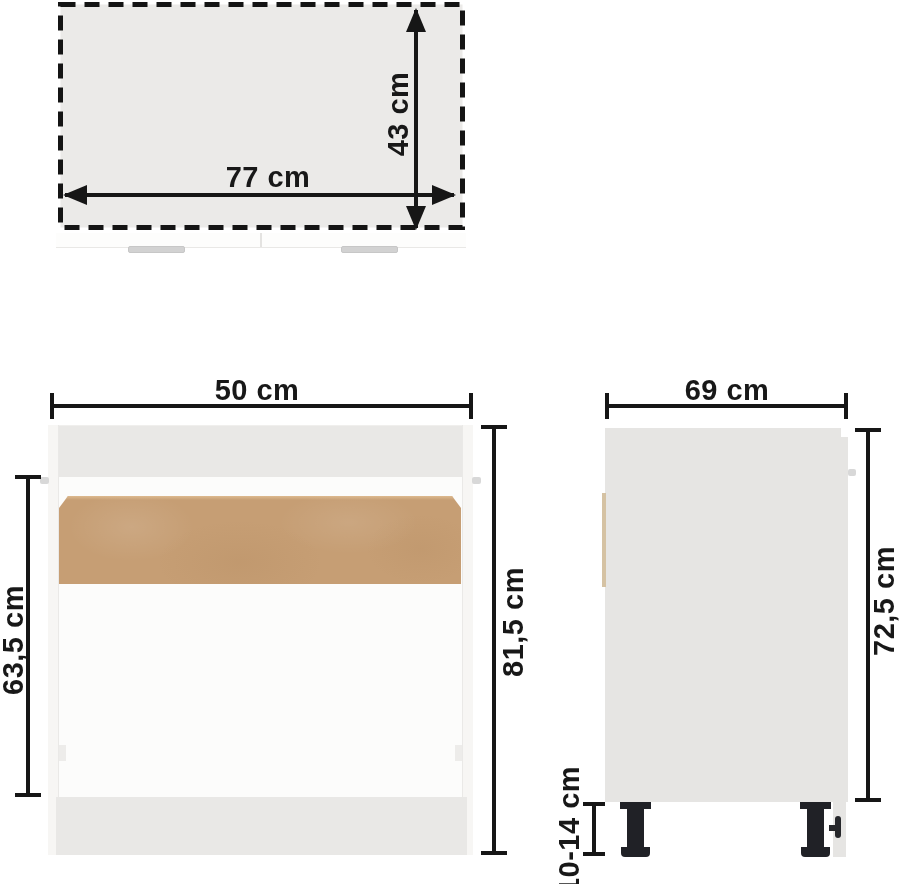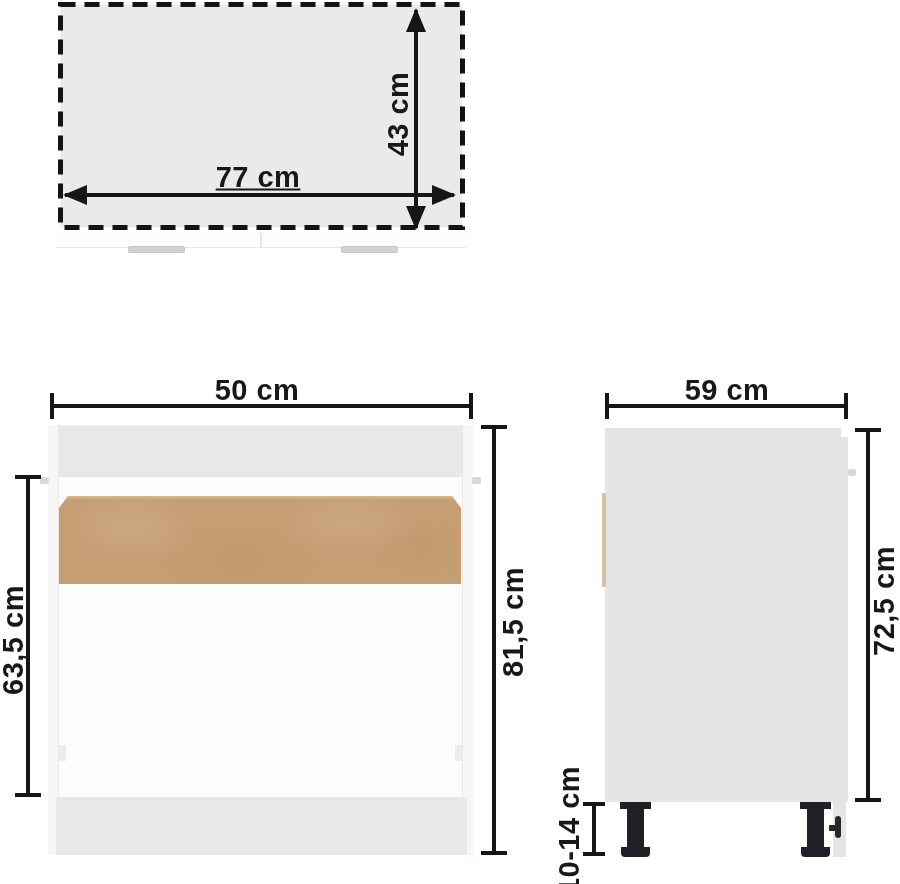--- a/index.html
+++ b/index.html
@@ -9,21 +9,21 @@
     font-family:"Liberation Sans", sans-serif;
   }
   .abs{position:absolute;}
 
   
   .dim-label{
     position:absolute;font-size:29px;font-weight:bold;color:#181818;
     white-space:nowrap;transform:translate(-50%,-50%);letter-spacing:.5px;
   }
   .dim-label.vert{transform:translate(-50%,-50%) rotate(-90deg);}
-  .lbl-77{left:258px;top:177px;text-decoration:underline;}
+  .lbl-77{left:268px;top:177px;}
   .lbl-43{left:398px;top:114px;}
   .lbl-80{left:257px;top:390px;}
   .lbl-815{left:513px;top:622px;}
   .lbl-635{left:13px;top:640px;}
   .lbl-46{left:727px;top:390px;}
   .lbl-725{left:884px;top:601px;}
   .lbl-1014{left:569px;top:830px;}
 
   
   .dim{position:absolute;}
@@ -178,21 +178,21 @@
     <div class="foot"></div>
   </div>
   <div class="abs knob-stem"></div>
   <div class="abs knob-disc"></div>
 
   <div class="dim dim-46">
     <div class="hline"></div>
     <div class="tick-l"></div>
     <div class="tick-r"></div>
   </div>
-  <div class="dim-label lbl-46">59 cm</div>
+  <div class="dim-label lbl-46">69 cm</div>
 
   <div class="dim dim-725">
     <div class="vline"></div>
     <div class="tick-t"></div>
     <div class="tick-b"></div>
   </div>
   <div class="dim-label vert lbl-725">72,5 cm</div>
 
   <div class="dim dim-1014">
     <div class="vline"></div>

